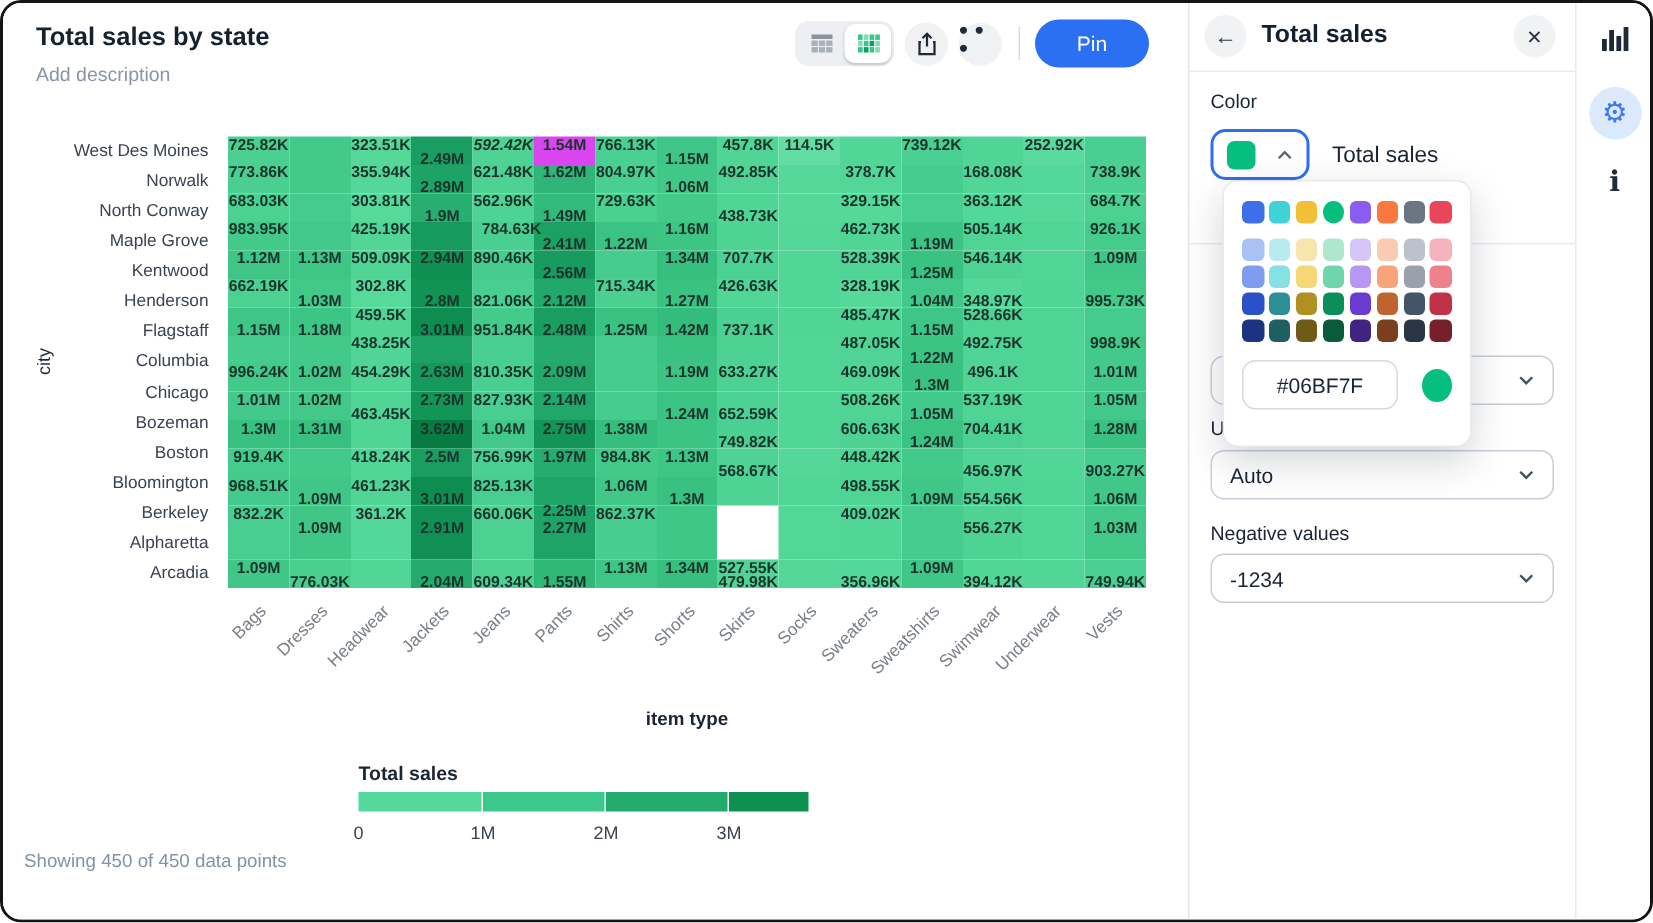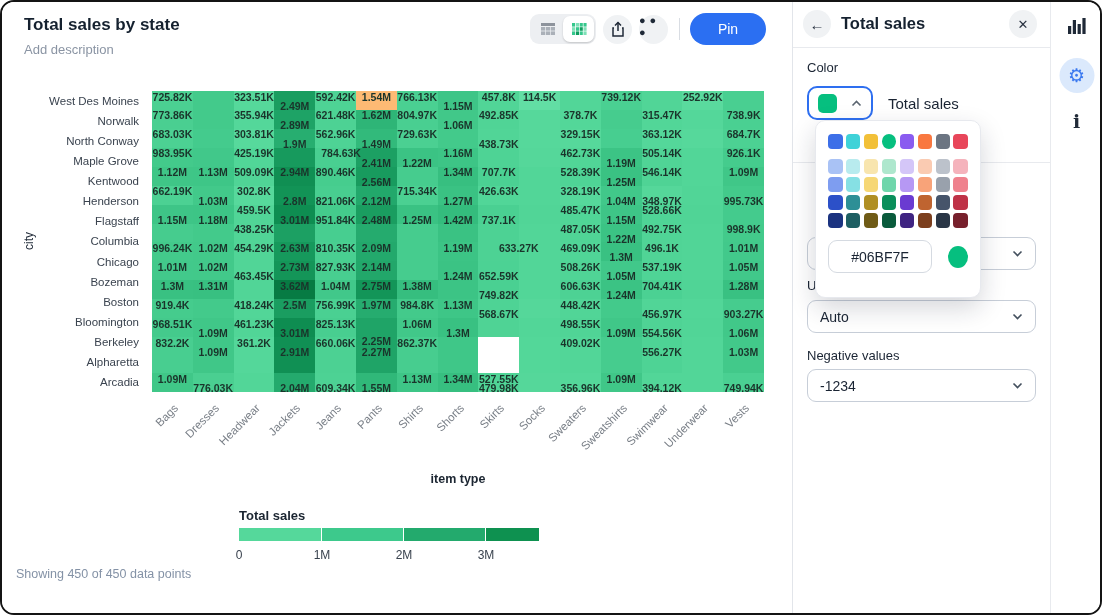--- a/index.html
+++ b/index.html
@@ -157,24 +157,24 @@
         <div class="cell" style="background: rgb(75, 208, 146);">
           <span class="cell-label" style="top: 5.5px;">725.82K</span>
         </div>
         <div class="cell" style="background: rgb(67, 202, 139);"></div>
         <div class="cell" style="background: rgb(86, 216, 155);">
           <span class="cell-label" style="top: 5.5px;">323.51K</span>
         </div>
         <div class="cell" style="background: rgb(26, 157, 96);">
           <span class="cell-label" style="top: 15px;">2.49M</span>
         </div>
-        <div class="cell" style="background: rgb(78, 211, 149);">
+        <div class="cell" style="background: rgb(78, 211, 149); font-style: italic;">
           <span class="cell-label" style="top: 5.5px;">592.42K</span>
         </div>
-        <div class="cell" style="background: #fdba74; padding-left: 23px;">
+        <div class="cell" style="background: #d946ef; padding-left: 23px;">
           <span class="cell-label" style="top: 5.5px;">1.54M</span>
         </div>
         <div class="cell" style="background: rgb(74, 208, 146);">
           <span class="cell-label" style="top: 5.5px;">766.13K</span>
         </div>
         <div class="cell" style="background: rgb(62, 197, 135);">
           <span class="cell-label" style="top: 15px;">1.15M</span>
         </div>
         <div class="cell" style="background: rgb(81, 213, 151);">
           <span class="cell-label" style="top: 5.5px;">457.8K</span>
@@ -215,21 +215,21 @@
         </div>
         <div class="cell" style="background: rgb(80, 212, 150);">
           <span class="cell-label" style="top: 5.5px;">492.85K</span>
         </div>
         <div class="cell" style="background: rgb(86, 216, 155);"></div>
         <div class="cell" style="background: rgb(83, 215, 153);">
           <span class="cell-label" style="top: 5.5px;">378.7K</span>
         </div>
         <div class="cell" style="background: rgb(70, 204, 142);"></div>
         <div class="cell" style="background: rgb(82, 214, 152);">
-          <span class="cell-label" style="top: 5.5px;">315.47K</span>
+          <span class="cell-label" style="top: 5.5px;">168.08K</span>
         </div>
         <div class="cell" style="background: rgb(84, 215, 154);"></div>
         <div class="cell" style="background: rgb(74, 208, 146);">
           <span class="cell-label" style="top: 5.5px;">738.9K</span>
         </div>
         <div class="cell" style="background: rgb(76, 209, 147);">
           <span class="cell-label" style="top: 5.5px;">683.03K</span>
         </div>
         <div class="cell" style="background: rgb(68, 203, 141);"></div>
         <div class="cell" style="background: rgb(87, 217, 156);">
@@ -458,21 +458,21 @@
           <span class="cell-label" style="top: 5.5px;">810.35K</span>
         </div>
         <div class="cell" style="background: rgb(35, 169, 108);">
           <span class="cell-label" style="top: 5.5px;">2.09M</span>
         </div>
         <div class="cell" style="background: rgb(70, 204, 142);"></div>
         <div class="cell" style="background: rgb(60, 196, 133);">
           <span class="cell-label" style="top: 5.5px;">1.19M</span>
         </div>
         <div class="cell" style="background: rgb(77, 210, 148);">
-          <span class="cell-label" style="top: 5.5px; padding-left: 40px;">633.27K</span>
+          <span class="cell-label" style="top: 5.5px;">633.27K</span>
         </div>
         <div class="cell" style="background: rgb(82, 214, 152);"></div>
         <div class="cell" style="background: rgb(80, 213, 151);">
           <span class="cell-label" style="top: 5.5px;">469.09K</span>
         </div>
         <div class="cell" style="background: rgb(57, 193, 130);">
           <span class="cell-label" style="top: 15px;">1.3M</span>
         </div>
         <div class="cell" style="background: rgb(80, 212, 150);">
           <span class="cell-label" style="top: 5.5px;">496.1K</span>

